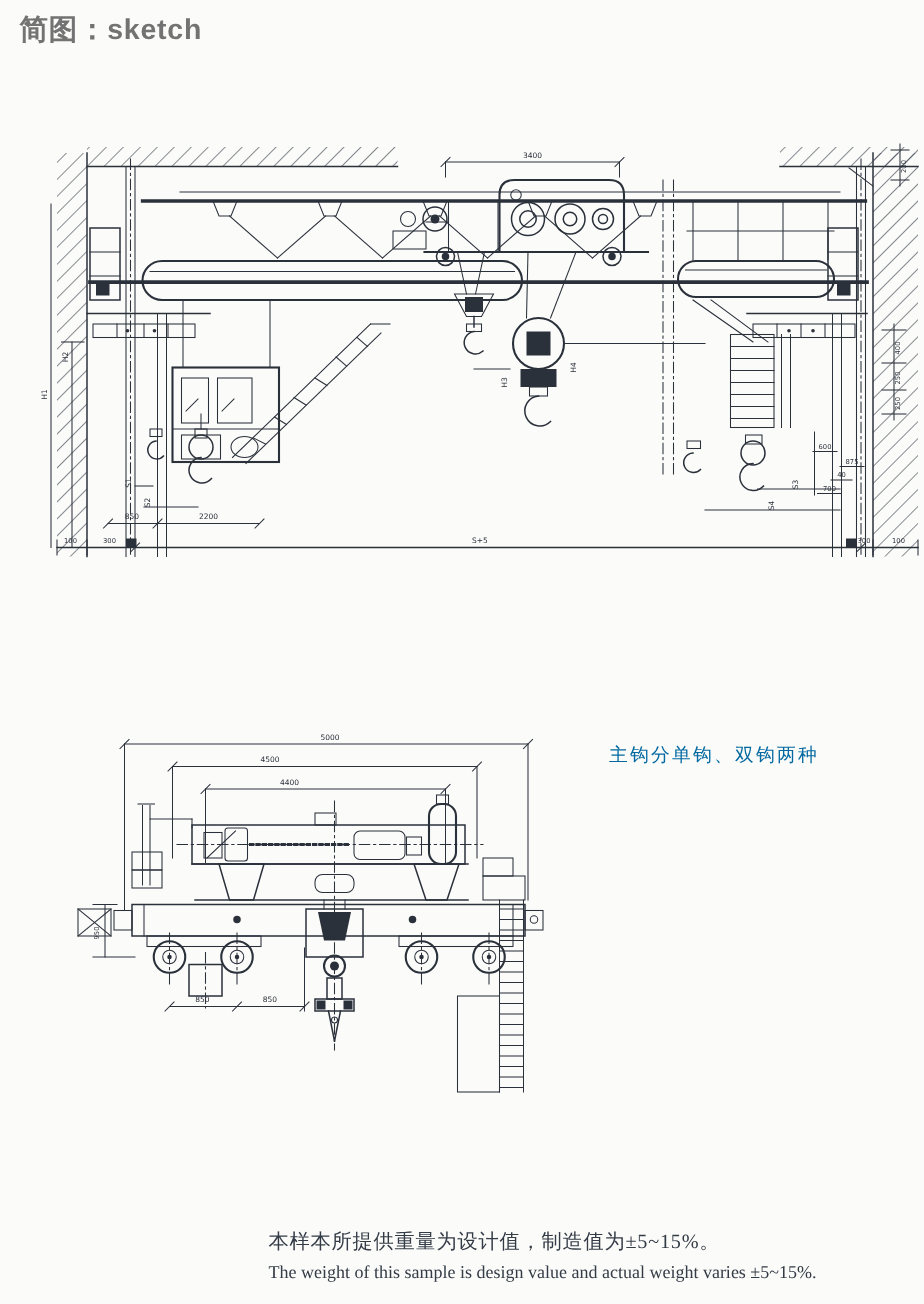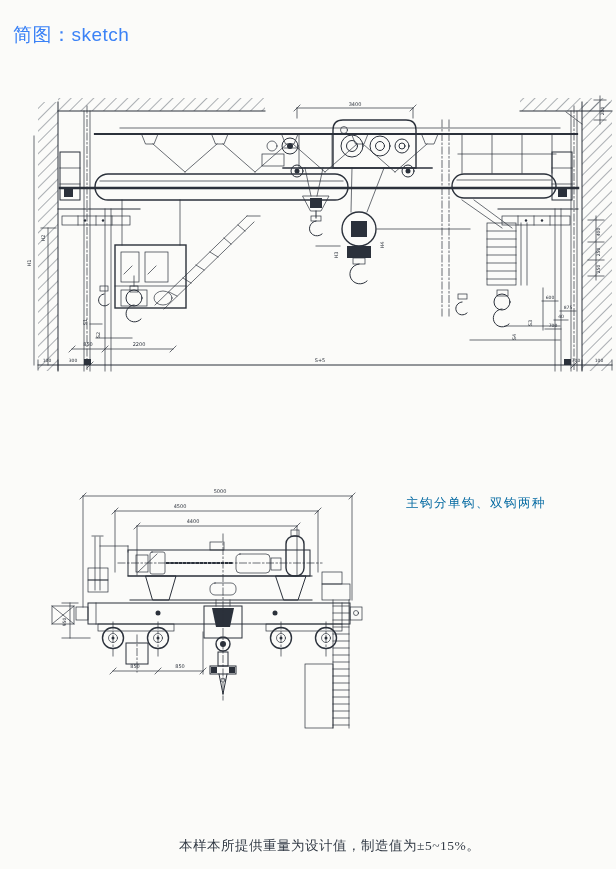--- a/index.html
+++ b/index.html
@@ -1,21 +1,21 @@
 <!DOCTYPE html>
 <html><head>
 <meta charset="utf-8">
 <style>
   html,body{margin:0;padding:0}
   body{width:616px;height:869px;background:#fbfbf9;position:relative;overflow:hidden;
        font-family:"Liberation Sans",sans-serif;color:#2b313b}
   .abs{position:absolute}
-  #title{left:13px;top:22px;font-size:19px;font-weight:normal;letter-spacing:.5px;color:#3b82f6}
+  #title{left:13px;top:7px;font-size:19px;font-weight:bold;letter-spacing:.5px;color:#737373}
   #note{left:406px;top:495px;font-size:12.5px;letter-spacing:1.5px;color:#0369a1}
-  #footer{left:179px;top:837px;color:#333b46}
+  #footer{left:179px;top:819px;color:#333b46}
   #footer .zh{font-family:"Liberation Serif",serif;font-size:13.5px;letter-spacing:.5px}
   #footer .en{font-family:"Liberation Serif",serif;font-size:12px;margin-top:4px}
   svg{position:absolute;left:0}
   svg .ln{stroke:#2b313b;fill:none;stroke-width:1;stroke-linecap:square}
   svg .thin{stroke-width:.7}
   svg .med{stroke-width:1.4}
   svg .thick{stroke-width:2.2}
   svg .xthick{stroke-width:2.5}
   svg .fl{fill:#2b313b;stroke:none}
   svg .dd{stroke-dasharray:7 2.5 1.5 2.5;stroke-width:.7}
@@ -471,13 +471,14 @@
     <line x1="333" y1="238" x2="349" y2="238"></line>
       <line x1="333" y1="245" x2="349" y2="245"></line>
     <rect x="305" y="184" width="28" height="64"></rect>
   </g>
 </svg>
 
 <div class="abs" id="note">主钩分单钩、双钩两种</div>
 
 <div class="abs" id="footer">
   <div class="zh">本样本所提供重量为设计值，制造值为±5~15%。</div>
+  <div class="en">The  weight of this sample is design value and actual weight varies ±5~15%.</div>
 </div>
 
 </body></html>

